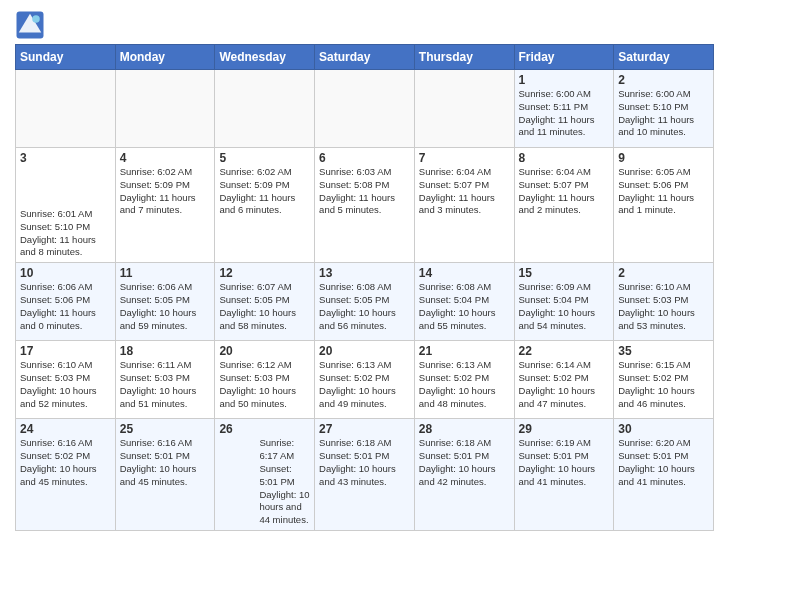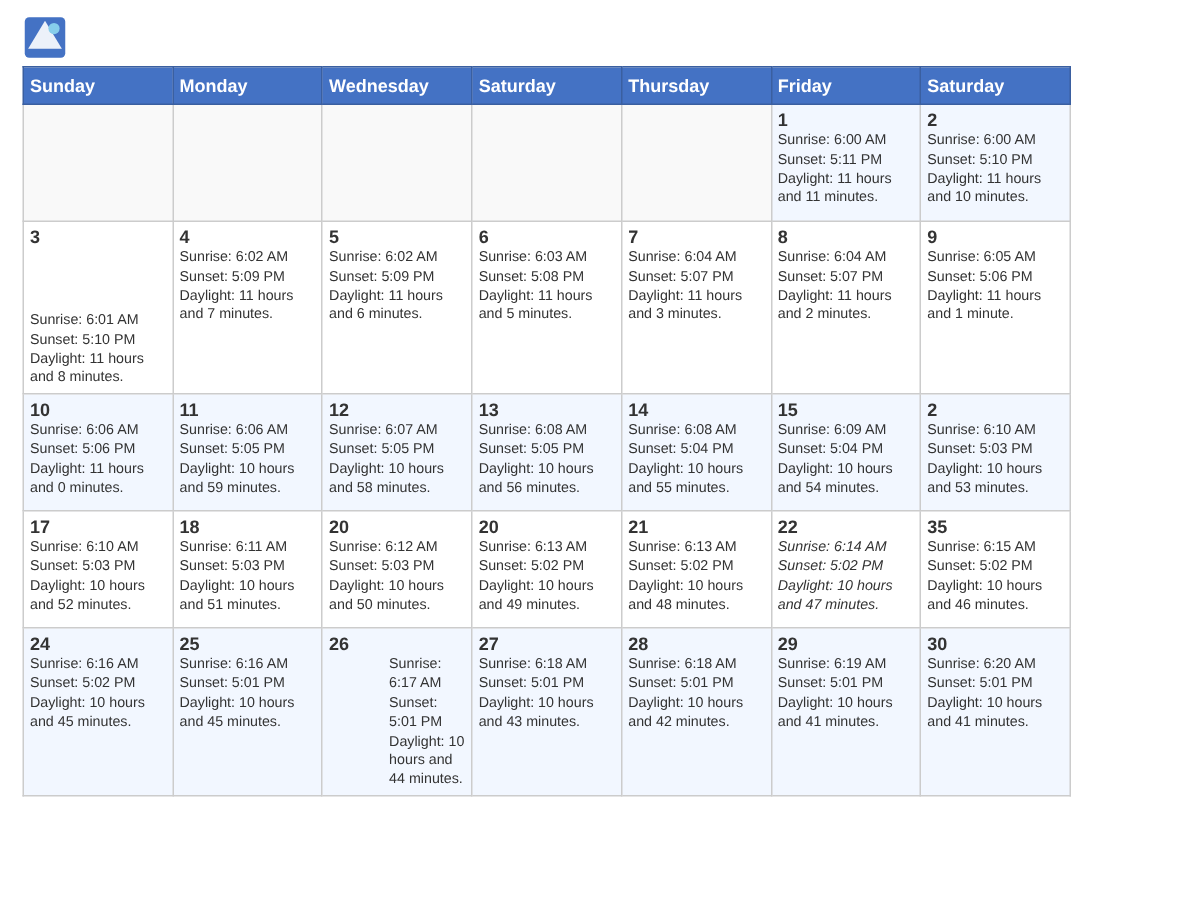--- a/index.html
+++ b/index.html
@@ -258,21 +258,21 @@
 Daylight: 10 hours and 49 minutes.</div>
           </td>
           <td>
             <span class="day-num">21</span>
             <div class="day-info" style="white-space: pre-line;">Sunrise: 6:13 AM
 Sunset: 5:02 PM
 Daylight: 10 hours and 48 minutes.</div>
           </td>
           <td>
             <span class="day-num">22</span>
-            <div class="day-info" style="white-space: pre-line; font-style: italic;">Sunrise: 6:14 AM
+            <div class="day-info" style="white-space: pre-line;">Sunrise: 6:14 AM
 Sunset: 5:02 PM
 Daylight: 10 hours and 47 minutes.</div>
           </td>
           <td>
             <span class="day-num">35</span>
             <div class="day-info" style="white-space: pre-line;">Sunrise: 6:15 AM
 Sunset: 5:02 PM
 Daylight: 10 hours and 46 minutes.</div>
           </td>
         </tr>

